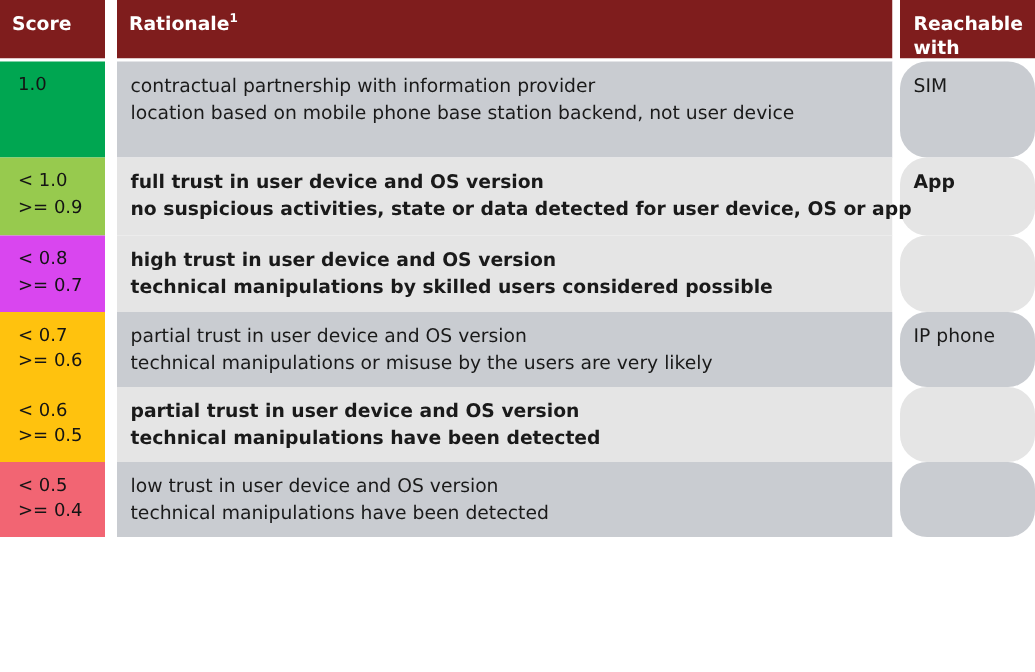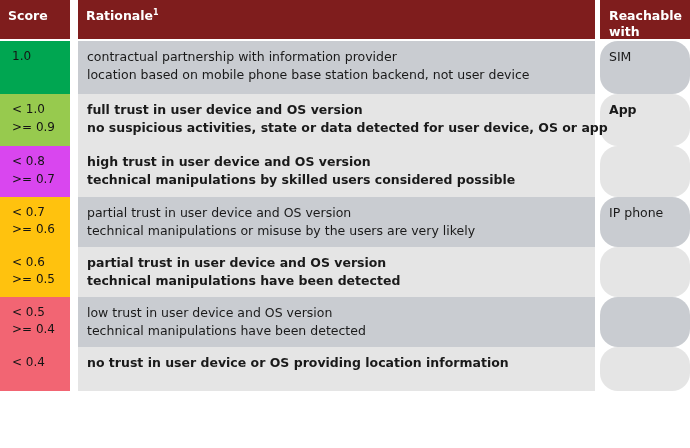--- a/index.html
+++ b/index.html
@@ -86,21 +86,21 @@
     box-sizing: border-box;
     font-size: 12.5px;
     border-radius: 18px;
   }
 
   tr.band-a td.rationale-cell,
   tr.band-a td.reach-cell { background: #C9CCD1; margin-left: 35px; }
   tr.band-b td.rationale-cell,
   tr.band-b td.reach-cell { background: #e5e5e5; font-weight: bold; }
 
-  tr.r0 td { height: 53px; }
+  tr.r0 td { height: 64px; }
   tr.r1 td { height: 52px; }
   tr.r2 td { height: 48px; }
   tr.r3 td { height: 49px; }
   tr.r4 td { height: 49px; }
   tr.r5 td { height: 48px; }
   tr.r6 td { height: 48px; }
   tr.r7 td { height: 44px; }
   .sep-row td { height: 2px; background: #ffffff; padding: 0; font-size: 0; line-height: 0; }
 </style>
 </head>
@@ -201,26 +201,15 @@
             <span class="ln">&gt;= 0.4</span>
           </td>
           <td class="spacer"></td>
           <td class="rationale-cell">
             <span class="ln">low trust in user device and OS version</span>
             <span class="ln">technical manipulations have been detected</span>
           </td>
           <td class="spacer"></td>
           <td class="reach-cell"></td>
         </tr>
-        <tr class="r7 band-b">
-          <td class="score-cell" style="background: rgb(242, 101, 115);">
-            <span class="ln">&lt; 0.4</span>
-          </td>
-          <td class="spacer"></td>
-          <td class="rationale-cell">
-            <span class="ln">no trust in user device or OS providing location information</span>
-          </td>
-          <td class="spacer"></td>
-          <td class="reach-cell"></td>
-        </tr>
       </tbody>
   </table>
 </div>
 
 </body></html>

